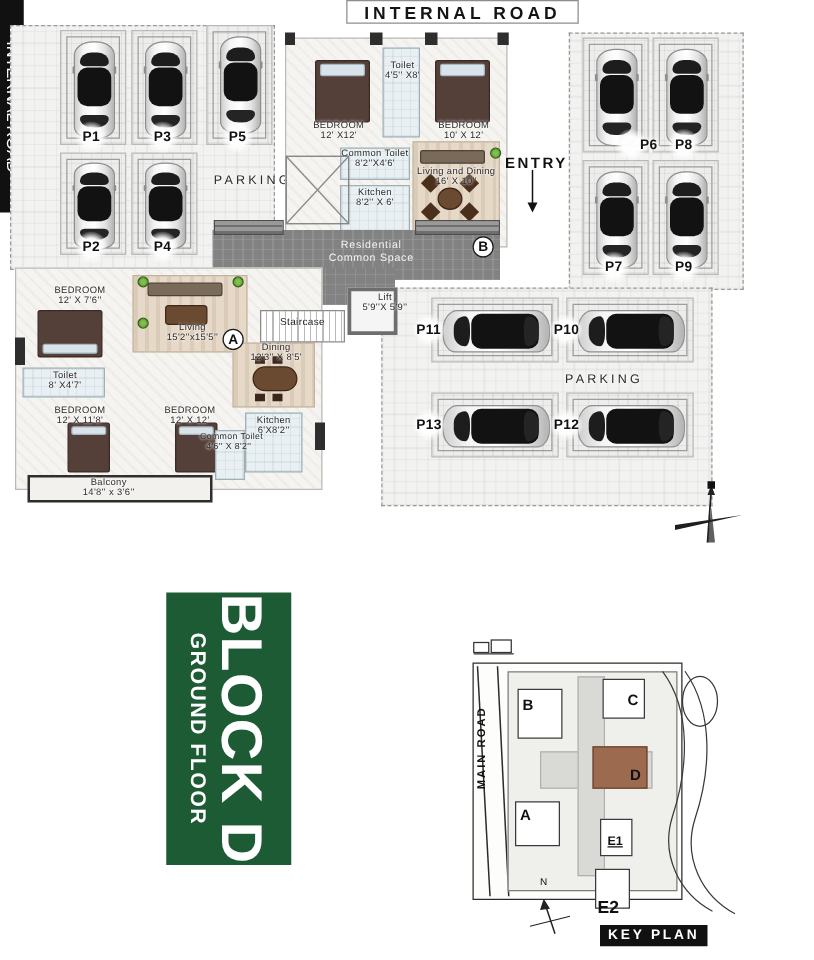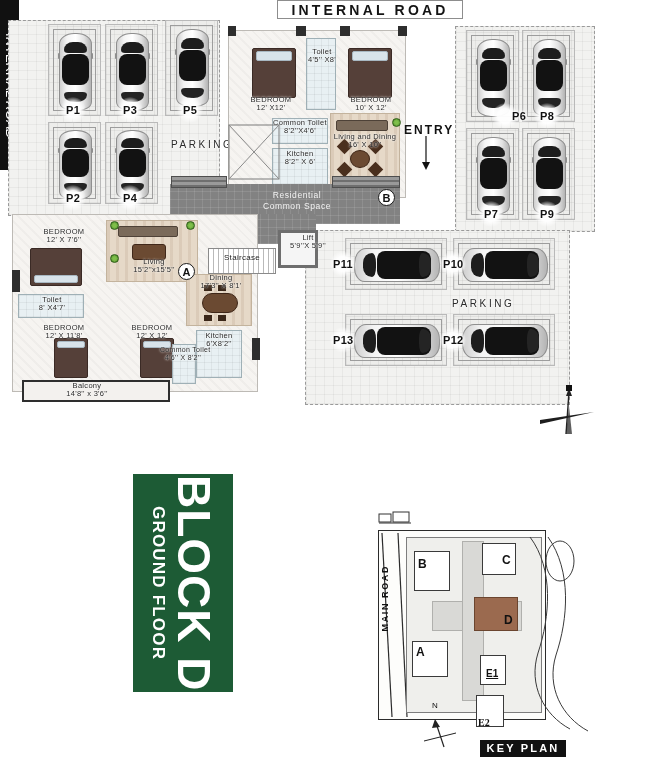--- a/index.html
+++ b/index.html
@@ -519,21 +519,21 @@
     <div class="woodfill" style="left:186px; top:266px; width:66px; height:52px;"></div>
     <div class="abs" style="left:196px; top:280px; width:48px; height:30px;">
       <div style="position:absolute; left:6px; top:5px; width:36px; height:20px; background:#6b4a32; border:1px solid #3e2617; border-radius:10px;"></div>
       <div style="position:absolute; left:8px; top:-3px; width:8px; height:6px; background:#3a2719;"></div>
       <div style="position:absolute; left:22px; top:-3px; width:8px; height:6px; background:#3a2719;"></div>
       <div style="position:absolute; left:8px; bottom:-3px; width:8px; height:6px; background:#3a2719;"></div>
       <div style="position:absolute; left:22px; bottom:-3px; width:8px; height:6px; background:#3a2719;"></div>
     </div>
     <div class="room-label" style="left:192px; top:266px; width:58px; font-size:7.5px;">
       <span class="nm">Dining</span>
-      <span class="dim">17'3'' X 8'1'</span>
+      <span class="dim">12'3'' X 8'5'</span>
     </div>
 
     <div class="bed" style="left:54px; top:330px; width:34px; height:40px;">
       <div class="pillow"></div>
     </div>
     <div class="room-label" style="left:24px; top:316px; width:80px; font-size:7.5px;">
       <span class="nm">BEDROOM</span>
       <span class="dim">12' X 11'8'</span>
     </div>
 
@@ -632,21 +632,21 @@
     <div class="kp-block" style="left:42px; top:136px; width:36px; height:36px;"></div>
     <div class="kp-letter" style="left:46px; top:140px;">A</div>
 
     <div class="kp-block hl" style="left:104px; top:92px; width:44px; height:34px;"></div>
     <div class="kp-letter onhl" style="left:134px; top:108px;">D</div>
 
     <div class="kp-block" style="left:110px; top:150px; width:26px; height:30px;"></div>
     <div class="kp-letter" style="left:116px; top:163px; font-size:10px;text-decoration:underline;">E1</div>
 
     <div class="kp-block" style="left:106px; top:190px; width:28px; height:32px;"></div>
-    <div class="kp-letter" style="left:108px; top:212px; font-size:10px;font-family:Liberation Serif, serif;">E2</div>
+    <div class="kp-letter" style="left:108px; top:212px; font-size:14px;">E2</div>
 
     <svg class="abs" style="left:150px; top:28px;" width="86" height="200">
       <path d="M10,4 C34,36 30,84 18,120 C8,152 24,182 50,196" fill="none" stroke="#3a3a3a" stroke-width="1"></path>
       <path d="M28,4 C52,38 48,86 36,122 C26,154 42,184 68,198" fill="none" stroke="#3a3a3a" stroke-width="1"></path>
       <ellipse cx="40" cy="28" rx="14" ry="20" fill="none" stroke="#3a3a3a" stroke-width="1"></ellipse>
     </svg>
 
     <svg class="kp-north" style="left:48px; top:212px;" width="44" height="32">
       <line x1="26" y1="30" x2="18" y2="6" stroke="#222" stroke-width="1.2"></line>
       <polygon points="17,2 14,11 22,10" fill="#222"></polygon>

